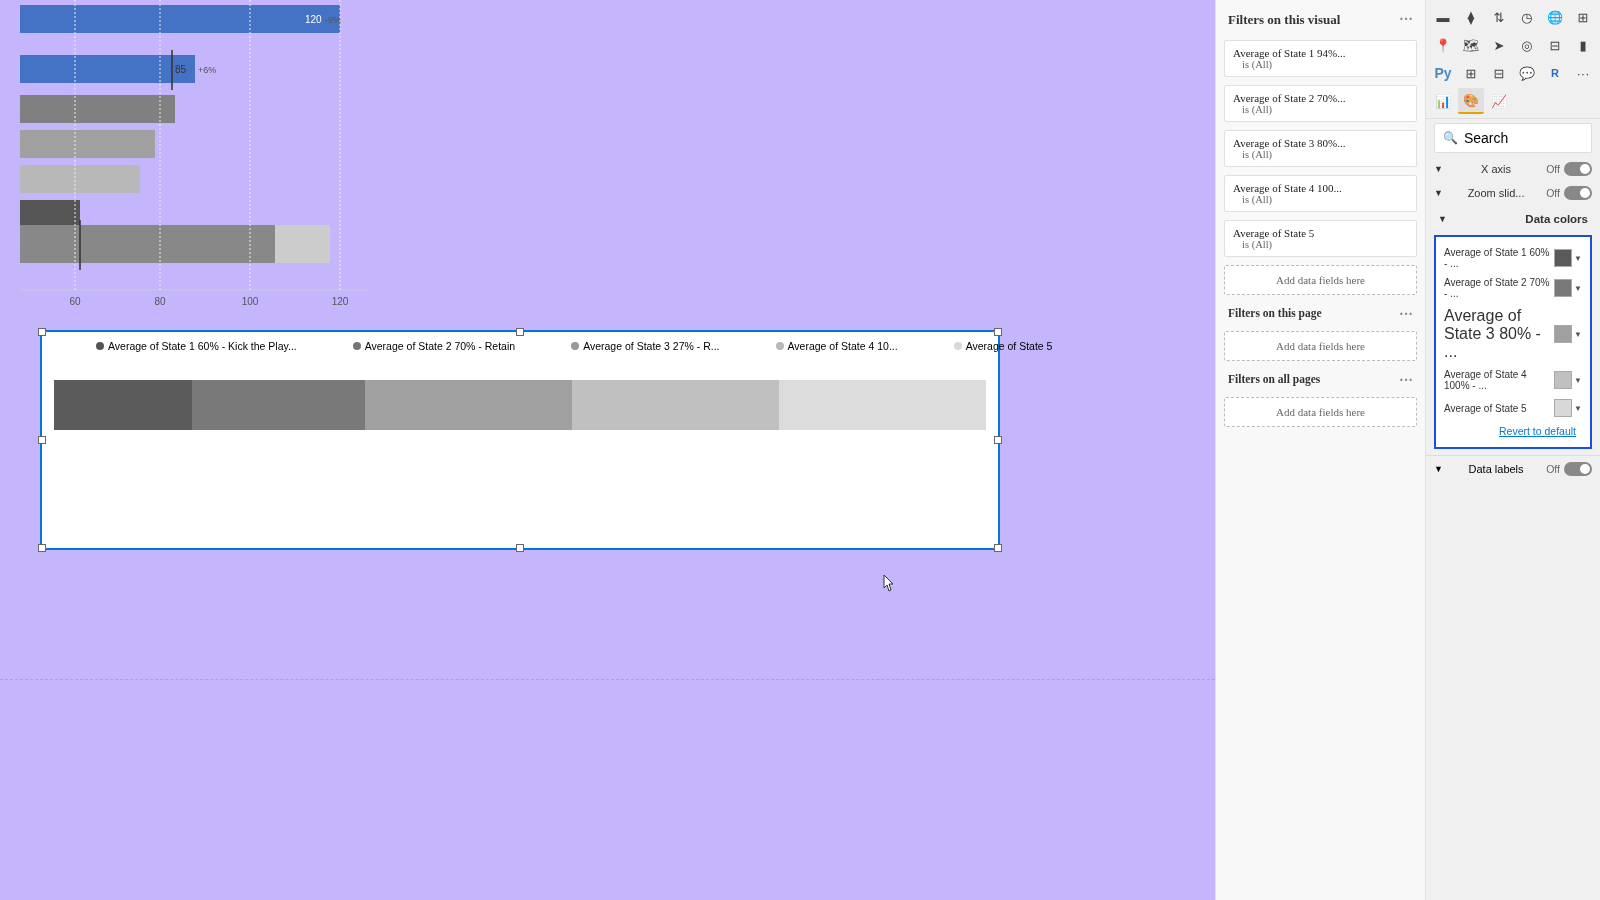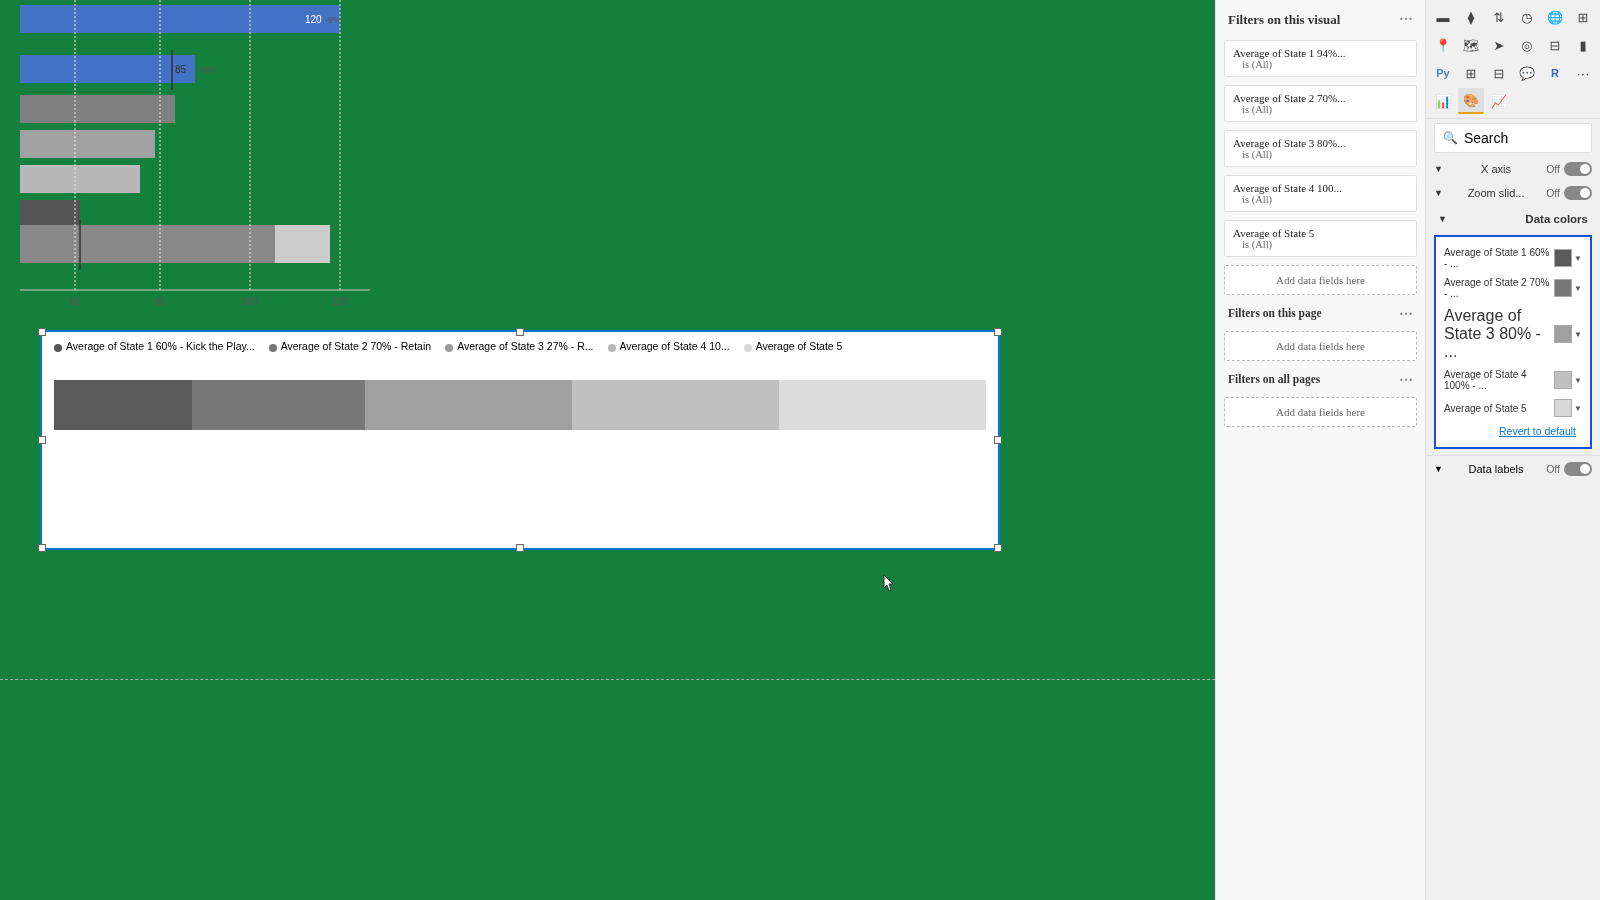--- a/index.html
+++ b/index.html
@@ -10,21 +10,21 @@
       width: 1600px;
       height: 900px;
       overflow: hidden;
       display: flex;
       flex-direction: row;
     }
 
     
     .main-canvas {
       flex: 1;
-      background: #15803d;
+      background: #c4b5fd;
       position: relative;
       overflow: hidden;
     }
 
     
     .chart-area {
       position: absolute;
       top: 0;
       left: 0;
       width: 380px;
@@ -68,22 +68,23 @@
       align-items: center;
       gap: 14px;
       padding: 8px 12px;
       font-size: 10.5px;
       flex-wrap: nowrap;
       white-space: nowrap;
     }
 
     .legend-item {
       display: flex;
-      align-items: flex-end;
+      align-items: center;
       gap: 4px;
+      margin-left: 42px;
     }
 
     .legend-dot {
       width: 8px;
       height: 8px;
       border-radius: 50%;
     }
 
     .stacked-bar-container {
       padding: 20px 12px 12px 12px;
@@ -500,21 +501,21 @@
     <button class="viz-icon-btn" title="Globe">🌐</button>
     <button class="viz-icon-btn" title="Grid">⊞</button>
 
     <button class="viz-icon-btn" title="Map Pin">📍</button>
     <button class="viz-icon-btn" title="Map">🗺</button>
     <button class="viz-icon-btn" title="Navigation">➤</button>
     <button class="viz-icon-btn" title="Location">◎</button>
     <button class="viz-icon-btn" title="Table">⊟</button>
     <button class="viz-icon-btn" title="Bar Vertical">▮</button>
 
-    <button class="viz-icon-btn" title="Python" style="font-size:11px; font-weight:bold; color:#4b8bbe;">Py</button>
+    <button class="viz-icon-btn" title="Python" style="font-size:14px; font-weight:bold; color:#4b8bbe;">Py</button>
     <button class="viz-icon-btn" title="Table 2">⊞</button>
     <button class="viz-icon-btn" title="PowerPoint">⊟</button>
     <button class="viz-icon-btn" title="Chat">💬</button>
     <button class="viz-icon-btn" title="R" style="font-size:11px; font-weight:bold; color:#276dc3;">R</button>
     <button class="viz-icon-btn" title="More">···</button>
 
     <button class="viz-icon-btn" title="Green Chart" style="color:#28a745;">📊</button>
     <button class="viz-icon-btn active" title="Format" style="border-bottom:2px solid #e8a000;">🎨</button>
     <button class="viz-icon-btn" title="Analytics">📈</button>
   </div>

